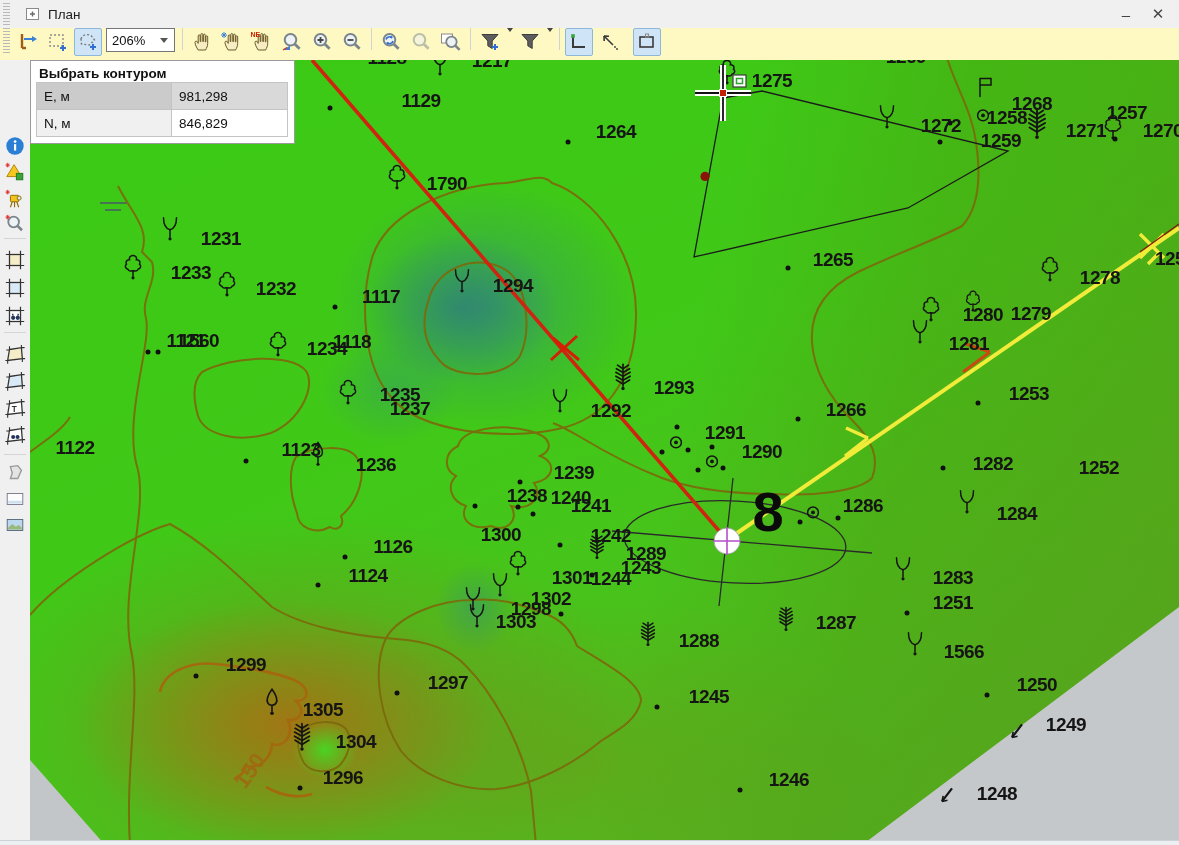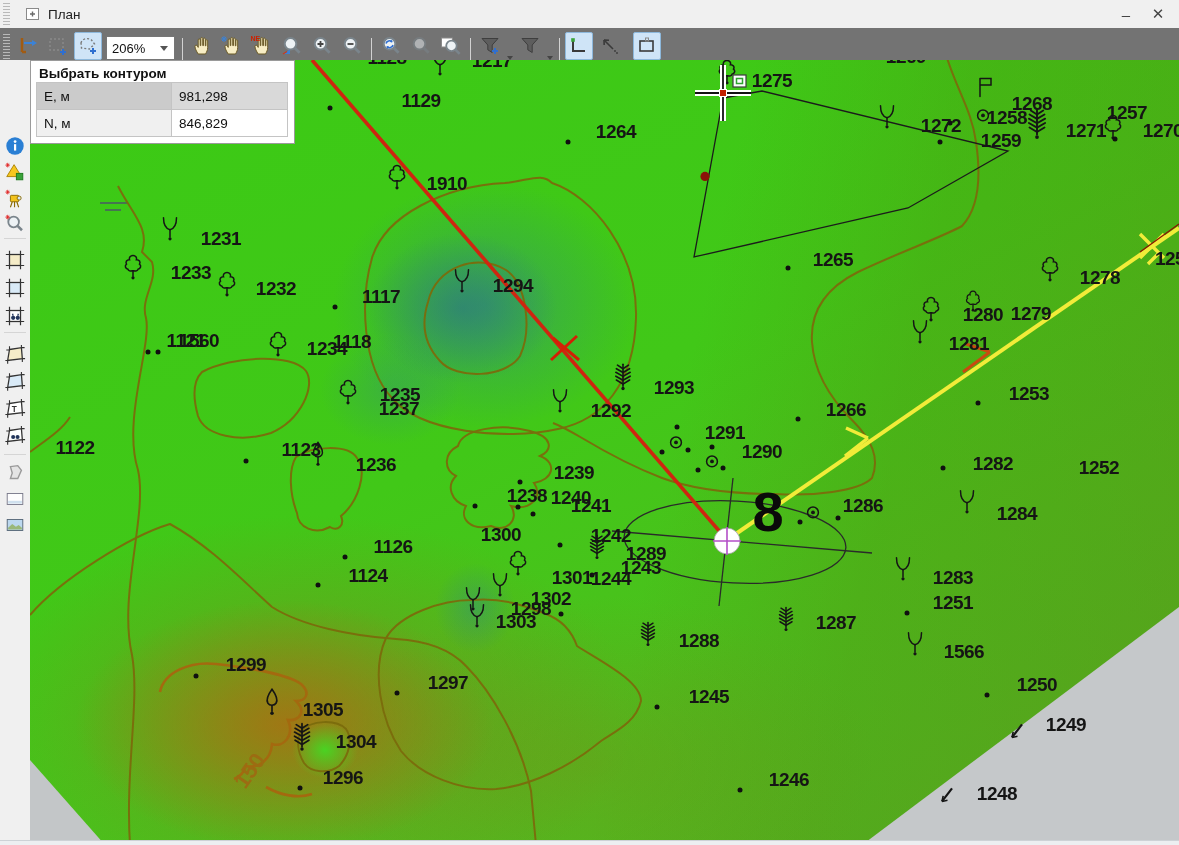--- a/index.html
+++ b/index.html
@@ -9,22 +9,22 @@
   .titlebar{position:absolute;left:0;top:0;width:100%;height:28px;background:#f0f0f0;
             display:flex;align-items:center;border-bottom:1px solid #e3e3e3;}
   .vgrip{width:7px;height:80%;margin:0 3px;
          background:repeating-linear-gradient(to bottom,#b9b9b9 0 1px,transparent 1px 3px);}
   .winicon{width:15px;height:14px;margin-left:12px;}
   .title{margin-left:8px;font-size:13.5px;color:#222;}
   .wbtns{margin-left:auto;display:flex;gap:6px;margin-right:8px;}
   .wbtn{width:26px;height:22px;display:flex;align-items:center;justify-content:center;
         font-size:15px;color:#444;cursor:default;}
   
-  .toolbar{position:absolute;left:0;top:28px;width:100%;height:32px;background:#737373;
-           display:flex;align-items:flex-end;border-bottom:1px solid #dcdcdc;}
+  .toolbar{position:absolute;left:0;top:28px;width:100%;height:32px;background:#fef9c3;
+           display:flex;align-items:flex-start;border-bottom:1px solid #dcdcdc;}
   .tbtn{width:26px;height:26px;margin:0 1px;border:1px solid transparent;border-radius:2px;
         display:flex;align-items:center;justify-content:center;position:relative;}
   .tbtn.active{background:#cfe4f7;border-color:#8db8dc;}
   .tbtn svg{width:24px;height:24px;}
   .tsep{width:1px;height:22px;background:#d2d2d2;margin:0 4px;}
   .combo{height:22px;width:62px;border:1px solid #767676;background:#fff;display:flex;
          align-items:center;margin:0 3px;padding-left:5px;font-size:13px;color:#111;}
   .caret{width:0;height:0;border-left:4px solid transparent;border-right:4px solid transparent;
          border-top:5px solid #555;margin-left:auto;margin-right:6px;}
   .mini-caret{width:0;height:0;border-left:3.5px solid transparent;border-right:3.5px solid transparent;
@@ -593,32 +593,32 @@
         <div class="mlabel" style="left: 616px; top: 131px;">1264</div>
         <div class="mlabel" style="left: 772px; top: 80px;">1275</div>
         <div class="mlabel" style="left: 906px; top: 56px;">1269</div>
         <div class="mlabel" style="left: 941px; top: 125px;">1272</div>
         <div class="mlabel" style="left: 1032px; top: 103px;">1268</div>
         <div class="mlabel" style="left: 1007px; top: 117px;">1258</div>
         <div class="mlabel" style="left: 1001px; top: 140px;">1259</div>
         <div class="mlabel" style="left: 1127px; top: 112px;">1257</div>
         <div class="mlabel" style="left: 1086px; top: 130px;">1271</div>
         <div class="mlabel" style="left: 1163px; top: 130px;">1270</div>
-        <div class="mlabel" style="left: 447px; top: 183px;">1910</div>
+        <div class="mlabel" style="left: 447px; top: 183px;">1790</div>
         <div class="mlabel" style="left: 221px; top: 238px;">1231</div>
         <div class="mlabel" style="left: 191px; top: 272px;">1233</div>
         <div class="mlabel" style="left: 276px; top: 288px;">1232</div>
         <div class="mlabel" style="left: 381px; top: 296px;">1117</div>
         <div class="mlabel" style="left: 513px; top: 285px;">1294</div>
         <div class="mlabel" style="left: 186px; top: 340px;">1121</div>
         <div class="mlabel" style="left: 199px; top: 340px;">1560</div>
         <div class="mlabel" style="left: 352px; top: 341px;">1118</div>
         <div class="mlabel" style="left: 327px; top: 348px;">1234</div>
         <div class="mlabel" style="left: 400px; top: 394px;">1235</div>
-        <div class="mlabel" style="left: 399px; top: 408px;">1237</div>
+        <div class="mlabel" style="left: 410px; top: 408px;">1237</div>
         <div class="mlabel" style="left: 611px; top: 410px;">1292</div>
         <div class="mlabel" style="left: 674px; top: 387px;">1293</div>
         <div class="mlabel" style="left: 833px; top: 259px;">1265</div>
         <div class="mlabel" style="left: 846px; top: 409px;">1266</div>
         <div class="mlabel" style="left: 1100px; top: 277px;">1278</div>
         <div class="mlabel" style="left: 1170px; top: 258px;">125</div>
         <div class="mlabel" style="left: 983px; top: 314px;">1280</div>
         <div class="mlabel" style="left: 1031px; top: 313px;">1279</div>
         <div class="mlabel" style="left: 969px; top: 343px;">1281</div>
         <div class="mlabel" style="left: 1029px; top: 393px;">1253</div>

